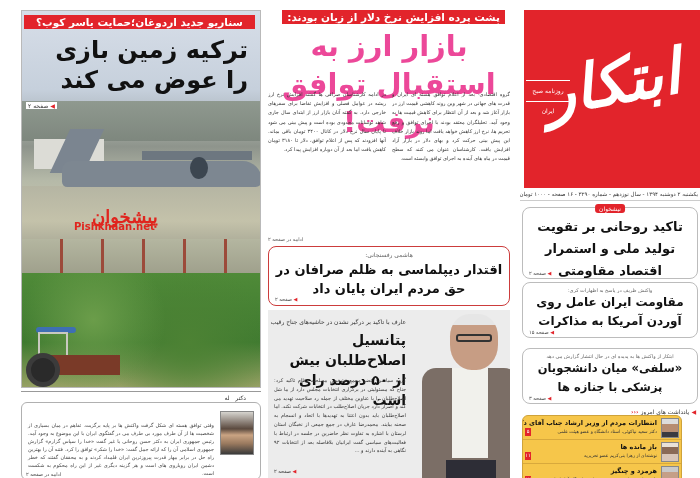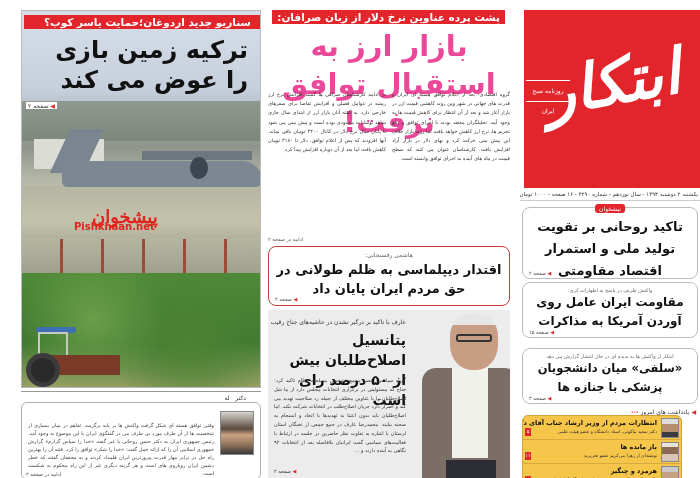--- a/index.html
+++ b/index.html
@@ -24,21 +24,21 @@
   .field { position: absolute; left: 0; top: 262px; width: 100%; height: 116px; background: radial-gradient(circle at 30% 40%, #6b9d4a 0, transparent 40%), radial-gradient(circle at 70% 60%, #4d8234 0, transparent 45%), linear-gradient(180deg, #4f8a38, #3f7a30 60%, #9aa266 100%); }
   .tractor { position: absolute; left: 4px; top: 316px; width: 100px; height: 58px; }
   .tractor .roof { position: absolute; left: 10px; top: 0; width: 40px; height: 6px; background: #3e6fb3; border-radius: 3px; }
   .tractor .frame { position: absolute; left: 12px; top: 5px; width: 30px; height: 24px; border: 2px solid #c9c9c0; border-bottom: none; }
   .tractor .body { position: absolute; left: 22px; top: 28px; width: 72px; height: 20px; background: #7a3a28; }
   .tractor .wheel { position: absolute; left: 0; top: 26px; width: 34px; height: 34px; border-radius: 50%; background: #2a2a2a; border: 5px solid #3b3b3b; }
   .photo-watermark { position: absolute; left: 70px; top: 195px; color: #e0251e; font-family: "DejaVu Serif", serif; font-size: 18px; font-weight: bold; }
   .photo-watermark-url { position: absolute; left: 52px; top: 210px; color: #e0251e; font-size: 10px; font-weight: bold; direction: ltr; font-family: "DejaVu Sans", sans-serif; }
 
   .kicker-red { position: absolute; background: #e2242b; color: #fff; font-weight: bold; white-space: nowrap; }
-  .left-kicker { right: 63px; top: 4px; font-size: 10.5px; padding: 1px 20px; right: auto; left: 2px; }
+  .left-kicker { right: 63px; top: 4px; font-size: 10.5px; padding: 1px 12px; right: auto; left: 2px; }
   .left-headline { position: absolute; left: 4px; top: 24px; width: 222px; font-size: 24px; line-height: 30px; font-weight: bold; color: #111; text-align: right; }
   .left-pageref { position: absolute; left: 4px; top: 91px; font-size: 6px; color: #333; background: #fff; padding: 0 2px; }
 
   .left-caption-row { position: absolute; left: 0; top: 381px; width: 240px; height: 10px; border-top: 1px solid #999; }
   .left-caption-row span { position: absolute; right: 6px; top: 1px; font-size: 6px; color: #333; background: #fff; padding: 0 3px; }
   .left-caption-row .arrow { color: #e2242b; }
 
   .opinion-box { position: absolute; left: 0; top: 392px; width: 240px; height: 78px; border: 1px solid #b0b0b0; border-radius: 6px; background: #fff; }
   .opinion-photo { position: absolute; right: 6px; top: 8px; width: 34px; height: 44px; border: 1px solid #888; background: linear-gradient(180deg, #d6d4cf 0%, #5b4a3f 40%, #caa483 55%, #9a7a5f 75%, #3a3a3a 100%); }
   .opinion-title { position: absolute; right: 46px; top: 4px; font-size: 9px; font-weight: bold; color: #111; }
@@ -144,31 +144,31 @@
     </div>
 
     <div class="opinion-box">
       <div class="opinion-photo"></div>
       <div class="opinion-body">وقتی توافق هسته ای شکل گرفت واکنش ها بر پایه برگزیت. تفاهم در میان بسیاری از شخصیت ها از آن طرف مورد بی طرف می در گفتگوی ایران با این موضوع به وجود آمد. رئیس جمهوری ایران به دکتر حسن روحانی یا غیر گفت «خدا را سپاس گزارم» گزارش جمهوری اسلامی آن را که ارائه جمل گفت: «خدا را شکر» توافق را کرد. فتنه آن را بهترین راه حل در برابر مهار قدرت پیروزترین ایران قلمداد کردند و به محققان گفتند که خطر دشمن ایران رویاروی های است و هر گزینه دیگری غیر از این راه محکوم به شکست است.</div>
       <div class="opinion-ref">ادامه در صفحه ۲</div>
     </div>
   </div>
 
   <div class="mid-col">
-    <div class="mid-kicker">پشت پرده عناوین نرخ دلار از زبان صرافان:</div>
+    <div class="mid-kicker">پشت پرده افزایش نرخ دلار از زبان بودند:</div>
     <div class="main-headline">بازار ارز به استقبال توافق نرفت!</div>
     <div class="main-body">
       <div class="c">گروه اقتصادی- بعد از اعلام توافق هسته ای ایران و قدرت های جهانی در شهر وین روند کاهشی قیمت ارز در بازار آغاز شد و بعد از آن انتظار برای کاهش قیمت ها به وجود آمد. تحلیلگران معتقد بودند با اجرای توافق و رفع تحریم ها، نرخ ارز کاهش خواهد یافت اما روند بازار خلاف این پیش بینی حرکت کرد و بهای دلار در بازار آزاد افزایش یافت. کارشناسان عنوان می کنند که سطح قیمت در ماه های آینده به اجرای توافق وابسته است.</div>
       <div class="c">در ادامه کارشناسان صرافی ها گفتند افزایش نرخ ارز ریشه در عوامل فصلی و افزایش تقاضا برای سفرهای خارجی دارد. به گفته آنان بازار ارز از ابتدای سال جاری شاهد نوسانات محدودی بوده است و پیش بینی می شود تا پایان سال نرخ دلار در کانال ۳۴۰۰ تومان باقی بماند. آنها افزودند که پس از اعلام توافق، دلار تا ۳۱۸۰ تومان کاهش یافت اما بعد از آن دوباره افزایش پیدا کرد.</div>
     </div>
     <div class="main-ref">ادامه در صفحه ۲</div>
 
     <div class="quote-box">
       <div class="quote-kicker">هاشمی رفسنجانی:</div>
-      <div class="quote-title">اقتدار دیپلماسی به ظلم طولانی در حق مردم ایران پایان داد</div>
+      <div class="quote-title">اقتدار دیپلماسی به ظلم صرافان در حق مردم ایران پایان داد</div>
       <div class="quote-ref"><span class="arrow">◀ </span><span>صفحه ۲</span></div>
     </div>
 
     <div class="aref-box">
       <div class="aref-person">
         <div class="aref-coat"></div>
         <div class="aref-shirt"></div>
         <div class="aref-pants"></div>
         <div class="aref-head"></div>
         <div class="aref-glasses"></div>

